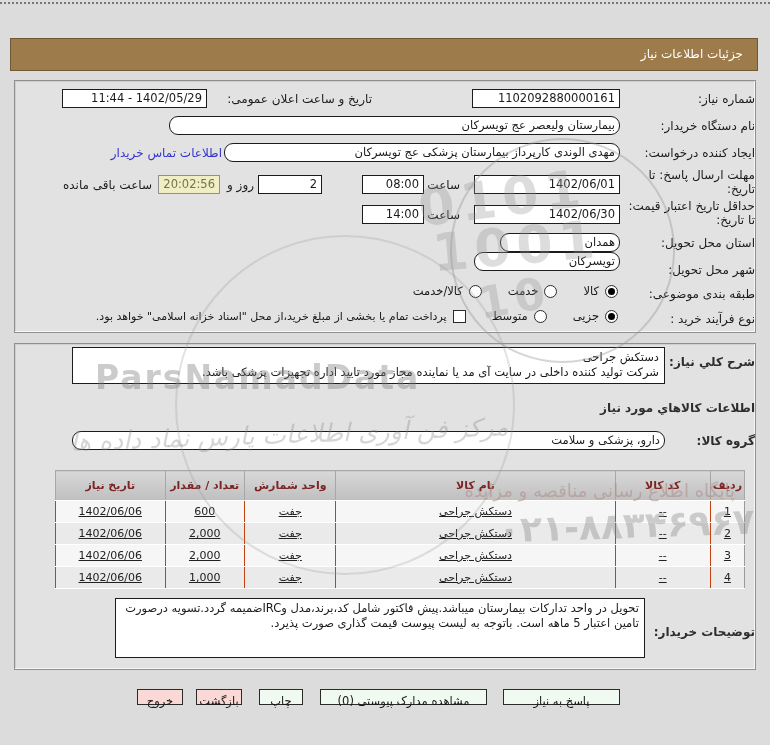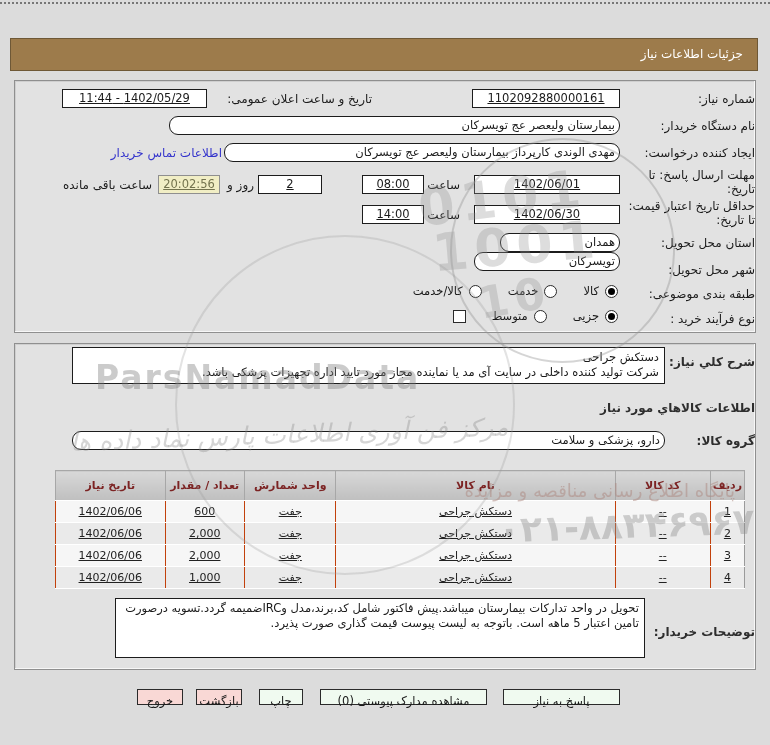--- a/index.html
+++ b/index.html
@@ -28,21 +28,21 @@
 
   .abs { position:absolute; }
   .lbl { text-align:left; direction:rtl; color:#1c1c1c; }
   .lbl-col { right:15px; width:132px; text-align:right; line-height:14px; }
   .bold { font-weight:bold; color:#2e2e2e; }
 
   .ibox {
     position:absolute; height:19px; background:#fff; border:1px solid #1c1c1c;
     font-size:11.5px; line-height:17px; padding:0 4px; overflow:hidden; white-space:nowrap;
   }
-  .center { text-align:center;text-decoration:underline; }
+  .center { text-align:right; }
   .rightal { text-align:right;border-radius:9px; }
 
   .link { position:absolute; color:#3434cc; cursor:pointer; }
 
   .ybox { background:#f1eec5; color:#73734e; border:1px solid #8f8f8f; }
 
   .radio { display:inline-block; width:13px; height:13px; border:1px solid #2a2a2a;
     border-radius:50%; background:#fff; vertical-align:middle; position:relative; }
   .radio.checked::after { content:""; position:absolute; inset:2px; background:#000; border-radius:50%; }
   .chk { display:inline-block; width:13px; height:13px; border:1px solid #2a2a2a; background:#fff; vertical-align:middle; }
@@ -90,21 +90,21 @@
 
 <div class="abs lbl lbl-col" style="top:92px">شماره نیاز:</div>
 <div class="ibox center" style="top:89px; right:150px; width:148px">1102092880000161</div>
 <div class="abs lbl" style="top:92px; right:398px">تاریخ و ساعت اعلان عمومی:</div>
 <div class="ibox center" style="top:89px; right:563px; width:145px">1402/05/29 - 11:44</div>
 
 <div class="abs lbl lbl-col" style="top:119px">نام دستگاه خریدار:</div>
 <div class="ibox rightal" style="top:116px; right:150px; width:451px">بیمارستان ولیعصر  عج  تویسرکان</div>
 
 <div class="abs lbl lbl-col" style="top:146px">ایجاد کننده درخواست:</div>
-<div class="ibox rightal" style="top:143px; right:150px; width:396px">مهدی الوندی کارپرداز بیمارستان ولیعصر  عج  تویسرکان</div>
+<div class="ibox rightal" style="top:143px; right:150px; width:396px">مهدی الوندی کارپرداز بیمارستان پزشکی  عج  تویسرکان</div>
 <div class="link" style="top:146px; right:548px">اطلاعات تماس خریدار</div>
 
 <div class="abs lbl lbl-col" style="top:168px">مهلت ارسال پاسخ: تا تاریخ:</div>
 <div class="ibox center" style="top:175px; right:150px; width:146px">1402/06/01</div>
 <div class="abs lbl" style="top:178px; right:310px">ساعت</div>
 <div class="ibox center" style="top:175px; right:346px; width:62px">08:00</div>
 <div class="ibox center" style="top:175px; right:448px; width:64px">2</div>
 <div class="abs lbl" style="top:178px; right:516px">روز و</div>
 <div class="ibox center ybox" style="top:175px; right:550px; width:62px">20:02:56</div>
 <div class="abs lbl" style="top:178px; right:618px">ساعت باقی مانده</div>
@@ -133,20 +133,21 @@
 
 <div class="abs lbl lbl-col" style="top:312px">نوع فرآیند خرید :</div>
 <div class="optrow" style="top:309px; right:152px">
   <span class="radio checked"></span>
   <span>جزیی</span>
   <span class="gap"></span>
   <span class="radio"></span>
   <span>متوسط</span>
   <span class="gap"></span>
   <span class="chk"></span>
+  <span style="font-size:11px">پرداخت تمام یا بخشی از مبلغ خرید،از محل "اسناد خزانه اسلامی" خواهد بود.</span>
 </div>
 
 <div class="panel panel2"></div>
 
 <div class="abs lbl lbl-col bold" style="top:355px">شرح کلي نیاز:</div>
 <div class="tbox" style="top:347px; right:105px; width:593px; height:37px">دستکش جراحی
 شرکت تولید کننده داخلی در سایت آی مد یا نماینده مجاز مورد تایید اداره تجهیزات پزشکی باشد.</div>
 
 <div class="abs lbl bold" style="top:401px; right:15px">اطلاعات کالاهاي مورد نیاز</div>
 

